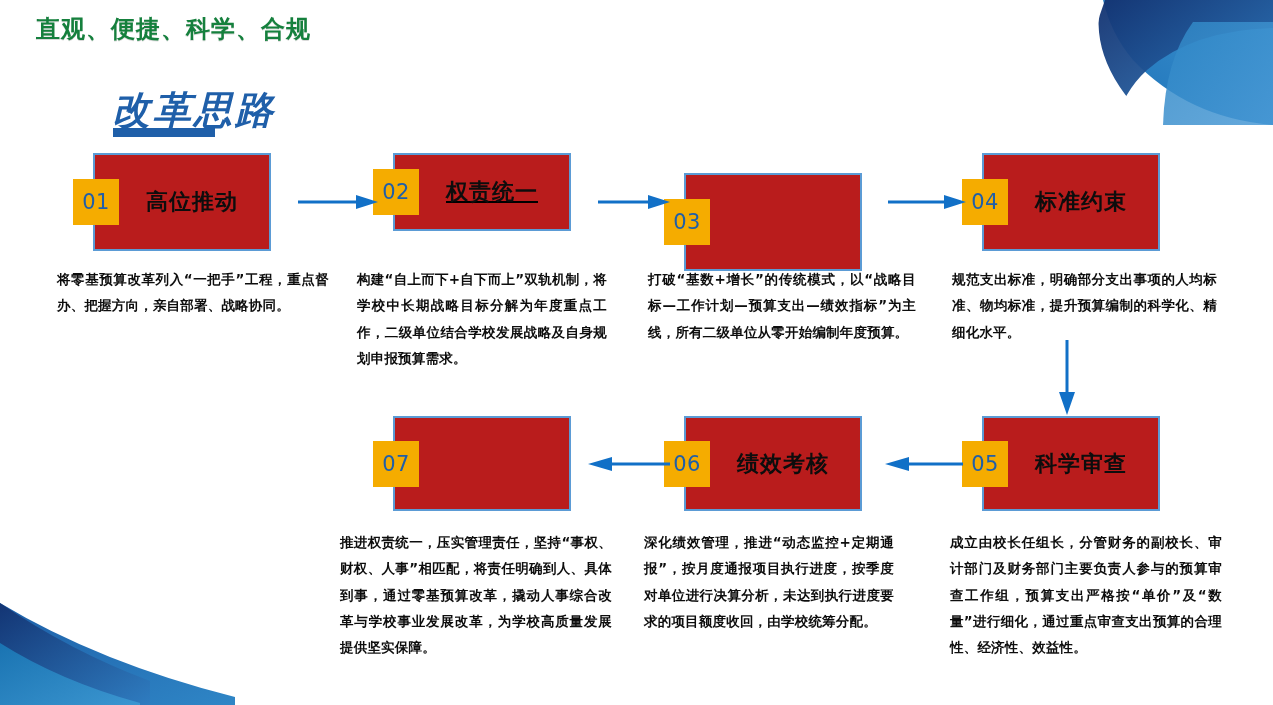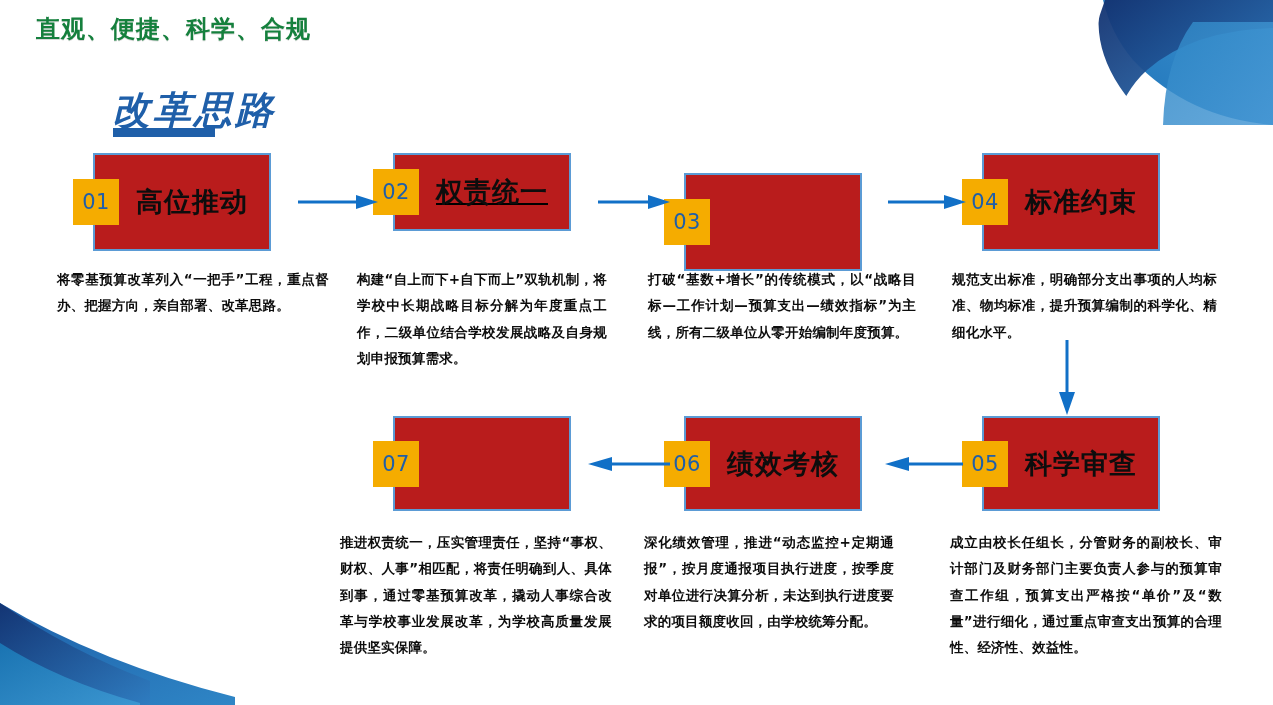--- a/index.html
+++ b/index.html
@@ -63,21 +63,21 @@
     border: 2px solid #5b9bd5;
     background: #b91c1c;
     display: flex;
     align-items: center;
   }
 
   .stage-title {
     width: 100%;
     text-align: center;
     padding-left: 20px;
-    font-size: 27px;
+    font-size: 22px;
     font-weight: 700;
     color: #0d0d0d;
     letter-spacing: 1px;
     white-space: nowrap;
   }
 
   .stage-badge {
     position: absolute;
     left: -22px;
     top: 50%;
@@ -202,21 +202,21 @@
   </svg>
 </div>
 
 <div class="arrow-v" style="left:1055px; top:340px;">
   <svg width="24" height="75" viewBox="0 0 24 75" xmlns="http://www.w3.org/2000/svg">
     <line x1="12" y1="0" x2="12" y2="56" stroke="#1170c7" stroke-width="3"></line>
     <polygon points="4,52 12,75 20,52" fill="#1170c7"></polygon>
   </svg>
 </div>
 
-<div class="desc" style="left:57px; top:266px; width:272px;">将零基预算改革列入“一把手”工程，重点督办、把握方向，亲自部署、改革思路。</div>
+<div class="desc" style="left:57px; top:266px; width:272px;">将零基预算改革列入“一把手”工程，重点督办、把握方向，亲自部署、战略协同。</div>
 <div class="desc" style="left:357px; top:266px; width:250px;">构建“自上而下+自下而上”双轨机制，将学校中长期战略目标分解为年度重点工作，二级单位结合学校发展战略及自身规划申报预算需求。</div>
 <div class="desc" style="left:648px; top:266px; width:268px;">打破“基数+增长”的传统模式，以“战略目标—工作计划—预算支出—绩效指标”为主线，所有二级单位从零开始编制年度预算。</div>
 <div class="desc" style="left:952px; top:266px; width:265px;">规范支出标准，明确部分支出事项的人均标准、物均标准，提升预算编制的科学化、精细化水平。</div>
 
 <div class="stage-box" style="left:393px; top:416px; width:178px; height:95px;">
   <span class="stage-badge">07</span>
 </div>
 
 <div class="stage-box" style="left:684px; top:416px; width:178px; height:95px;">
   <span class="stage-badge">06</span>

